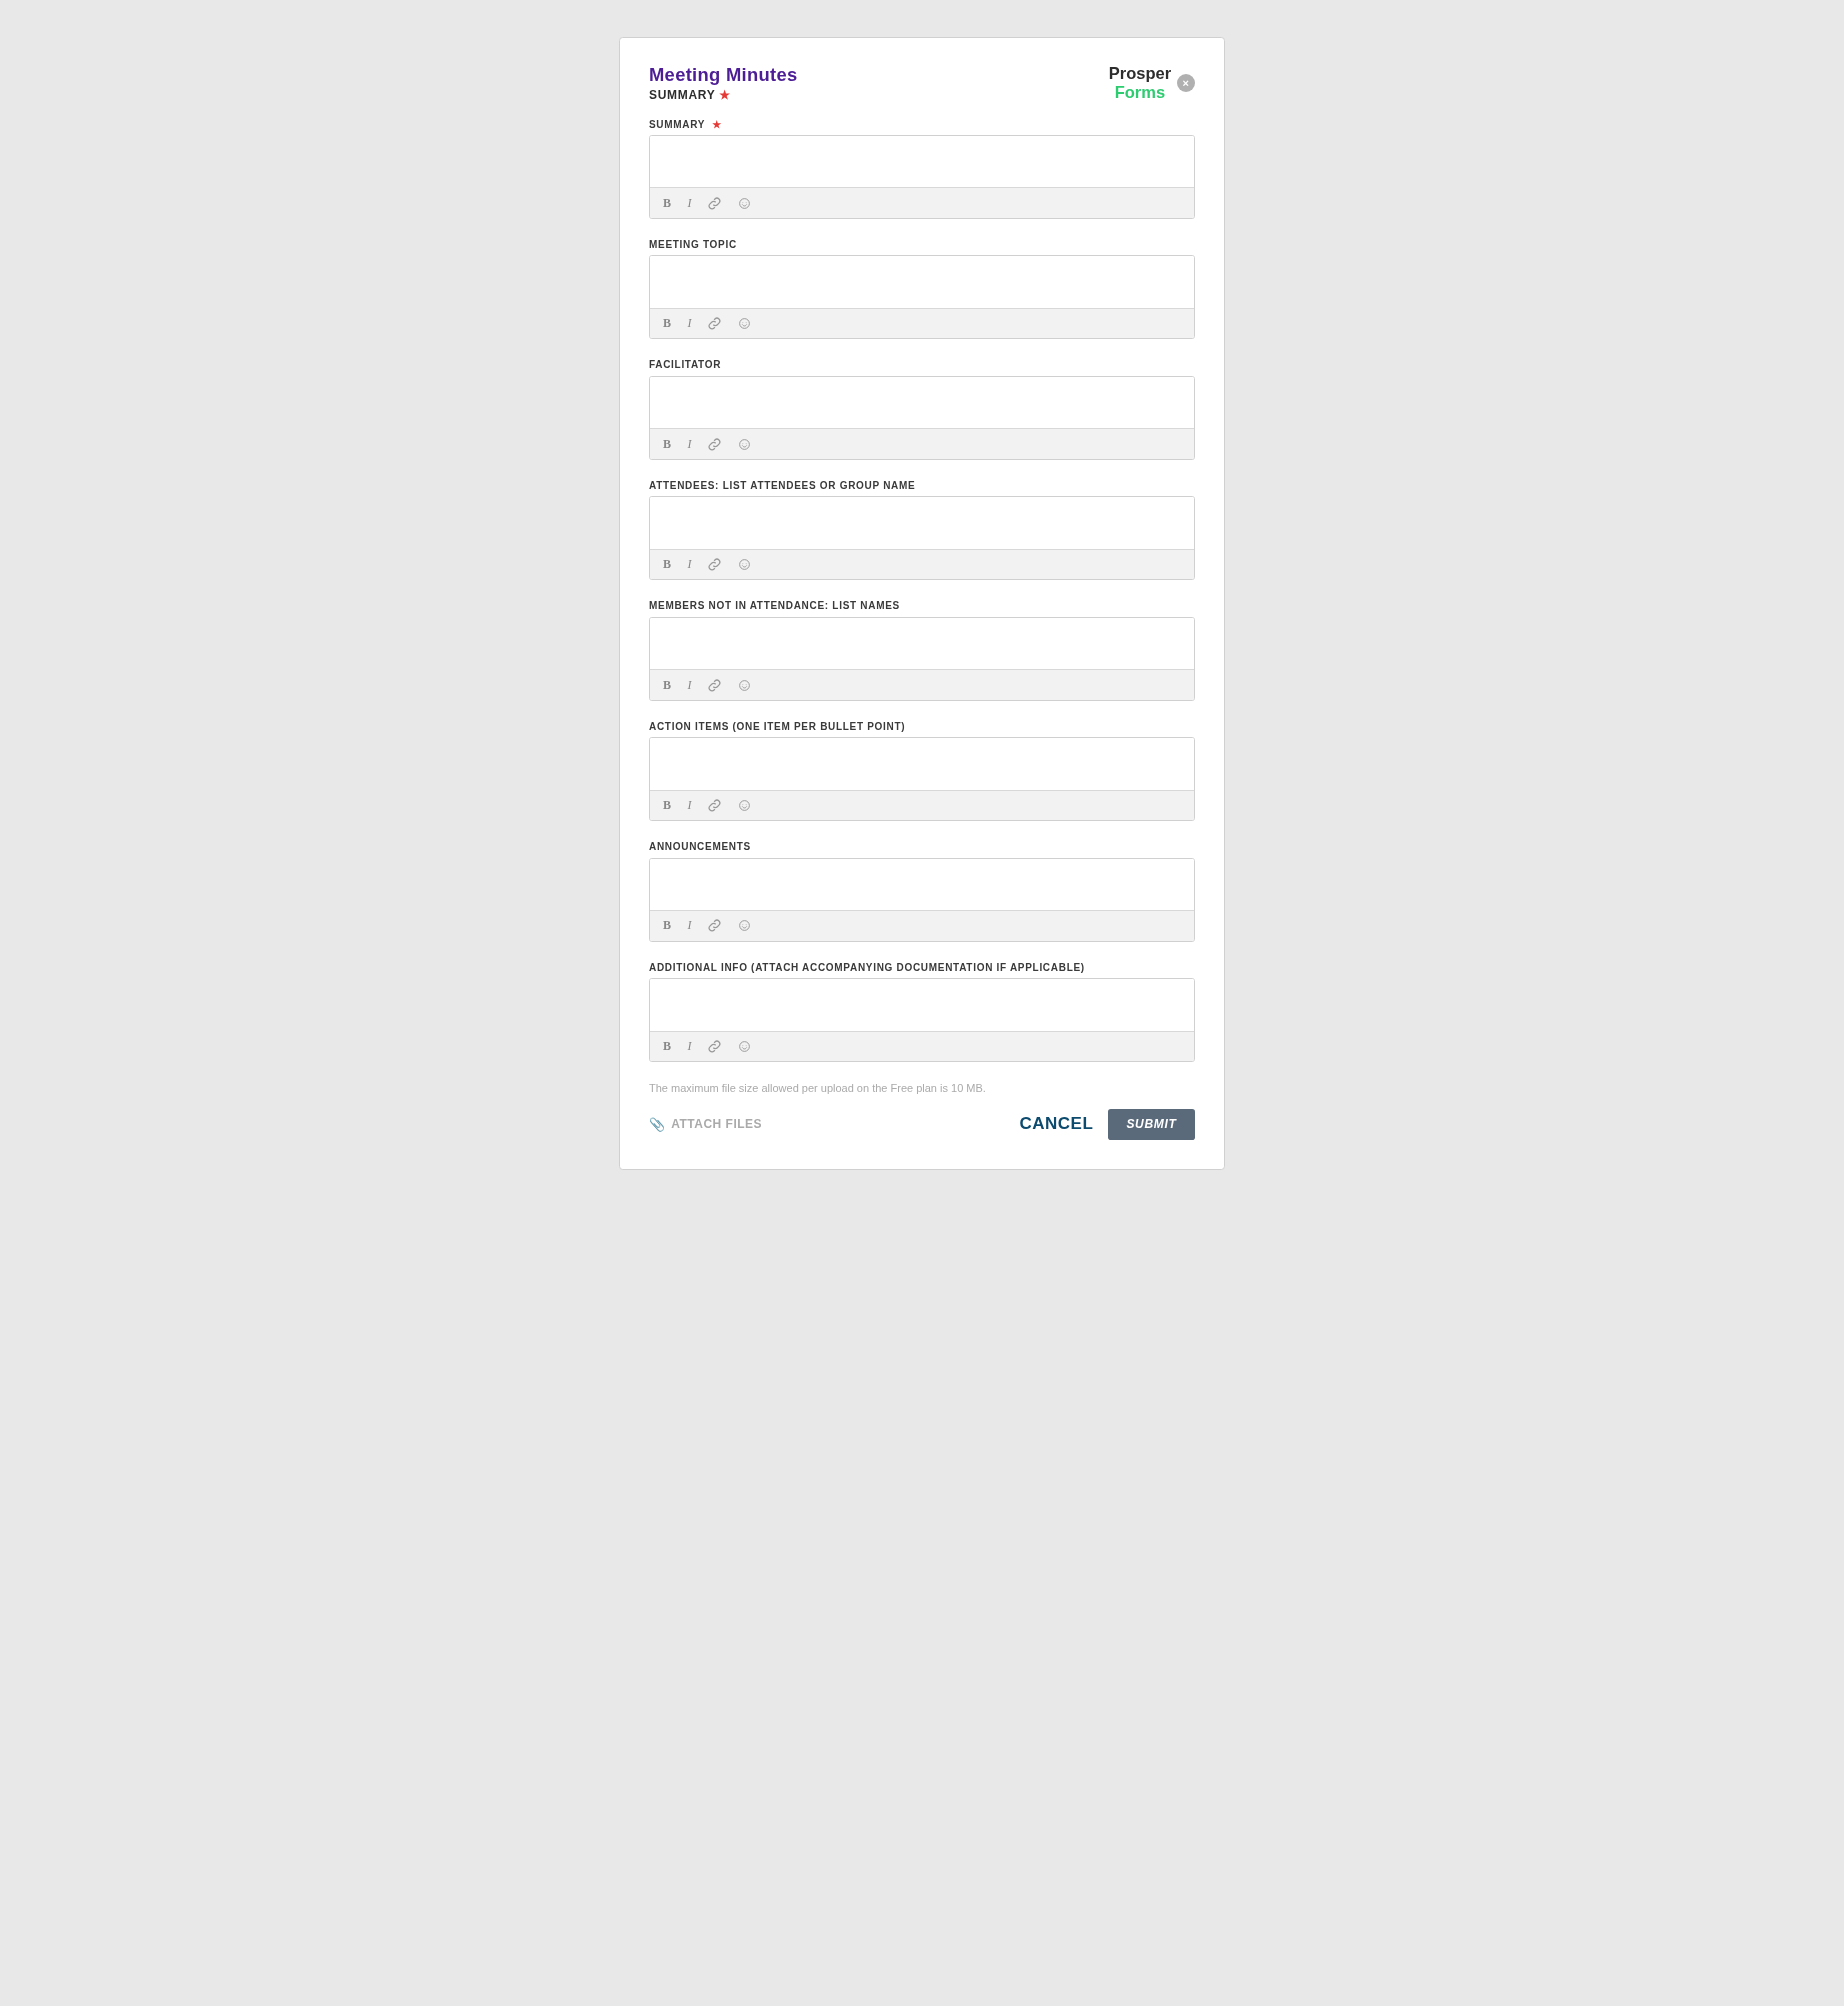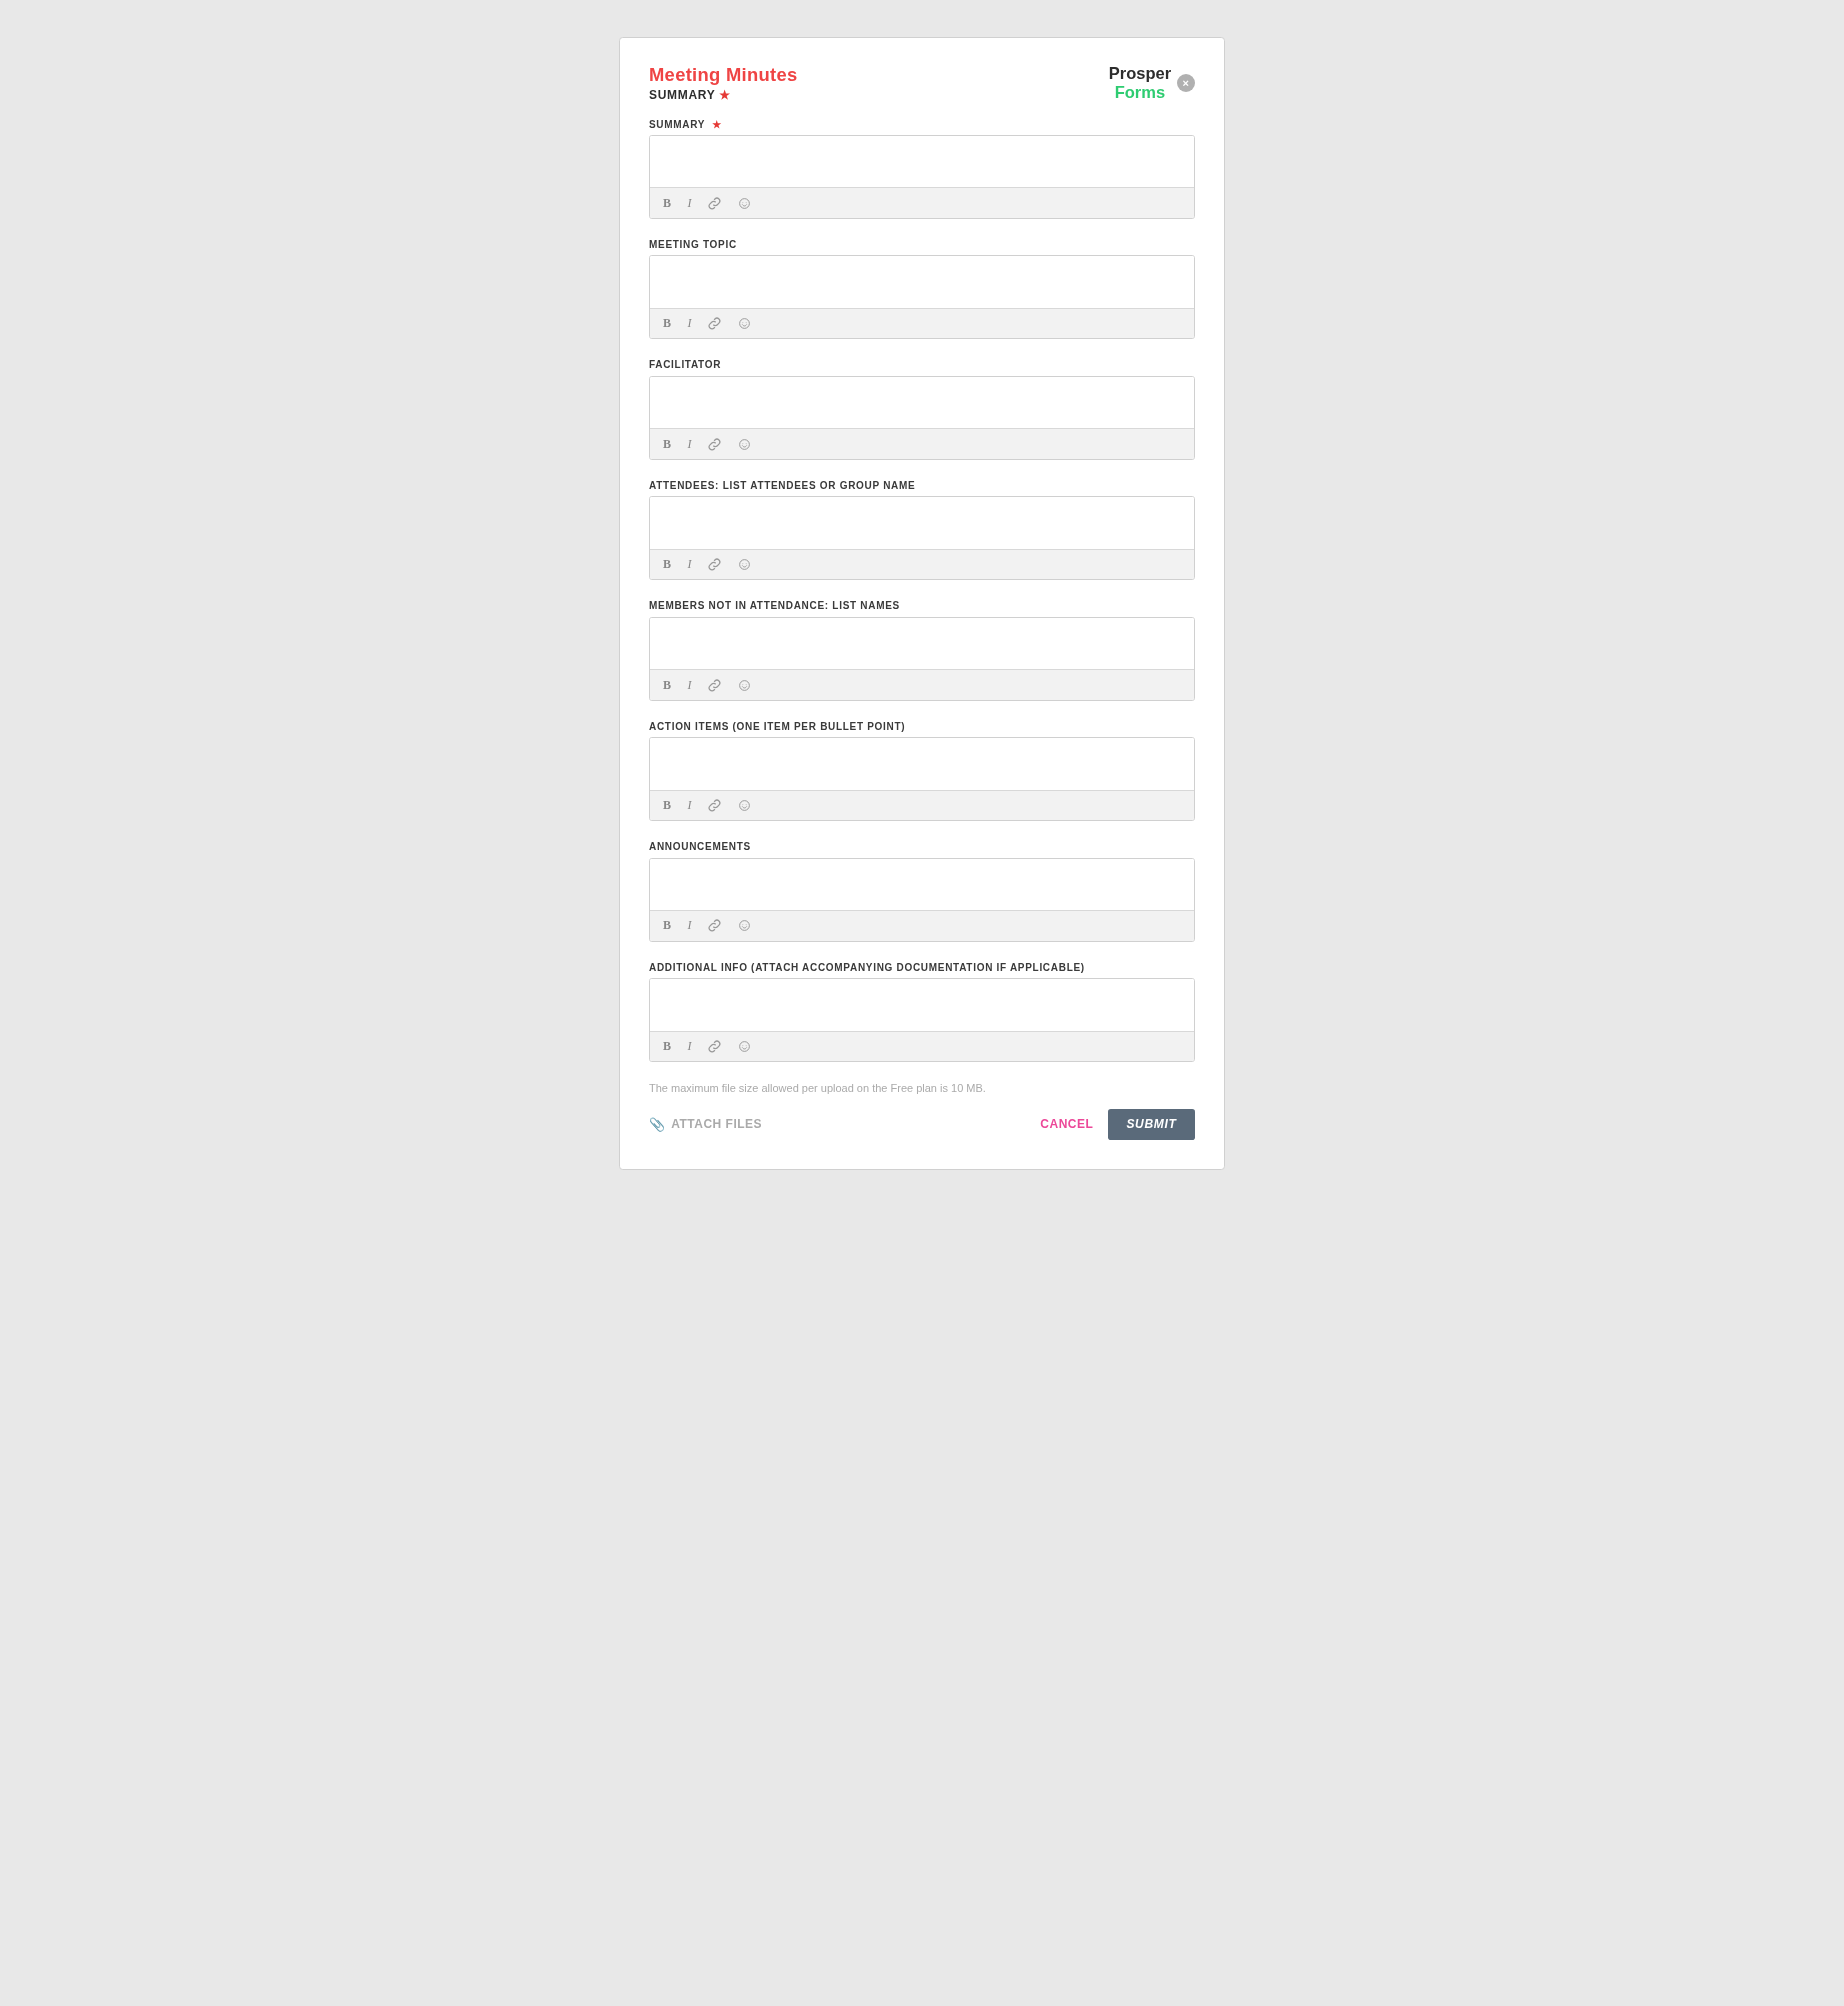--- a/index.html
+++ b/index.html
@@ -35,21 +35,21 @@
     }
 
     .title-block {
       display: flex;
       flex-direction: column;
     }
 
     .form-title {
       font-size: 18.4px;
       font-weight: 700;
-      color: #ef4444;
+      color: #4c1d95;
       letter-spacing: 0.3px;
     }
 
     .form-subtitle {
       font-size: 12px;
       font-weight: 700;
       color: #2d2d2d;
       letter-spacing: 0.7px;
       margin-top: 1.8px;
     }
@@ -200,22 +200,22 @@
     .right-buttons {
       display: flex;
       align-items: center;
       gap: 14.7px;
     }
 
     .cancel-btn {
       background: none;
       border: none;
       cursor: pointer;
-      color: #ec4899;
-      font-size: 12px;
+      color: #0c4a6e;
+      font-size: 17px;
       font-weight: 600;
       letter-spacing: 0.5px;
       text-transform: uppercase;
     }
 
     .submit-btn {
       background: #5a6a7a;
       color: white;
       border: none;
       border-radius: 2.8px;

